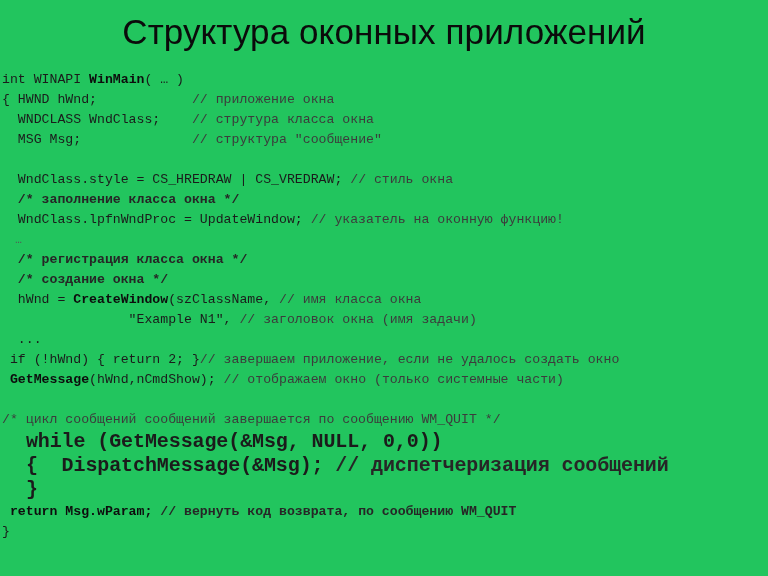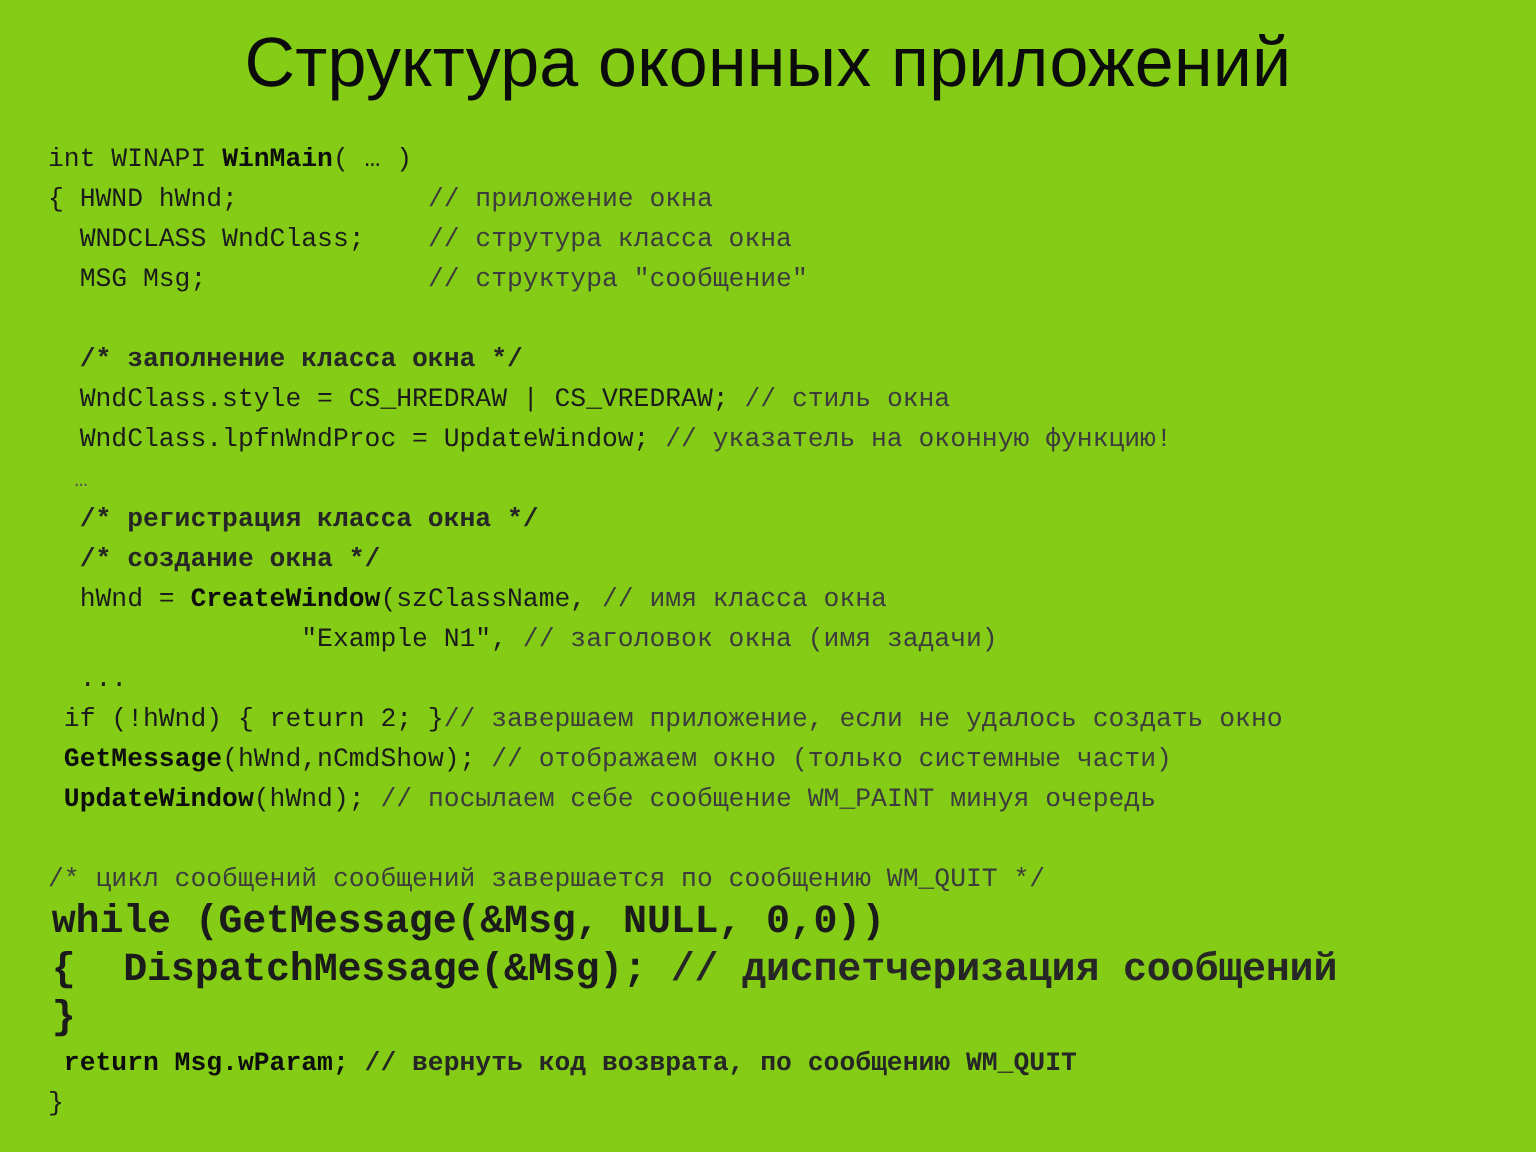--- a/index.html
+++ b/index.html
@@ -38,21 +38,21 @@
     top: 70px;
     width: 768px;
   }
   .code-line {
     font-family: "Liberation Mono", "DejaVu Sans Mono", monospace;
     font-size: 13.2px;
     line-height: 20px;
     height: 20px;
     color: #1b1b1b;
     white-space: pre;
-    padding-left: 24px;
+    padding-left: 2px;
     letter-spacing: 0px;
   }
   .code-line.big {
     font-size: 20px;
     line-height: 24px;
     height: 24px;
     font-weight: 700;
     padding-left: 14px;
     letter-spacing: -0.1px;
   }
@@ -71,42 +71,41 @@
     color: #555;
     font-size: 11px;
   }
   .plain {
     color: #1b1b1b;
   }
 </style>
 </head>
 <body>
 
-<div id="slide" style="background: #84cc16;">
+<div id="slide" style="background: #22c55e;">
 
   <div id="slide-title">Структура оконных приложений</div>
 
   <div id="code-block">
       <div class="code-line"><span class="plain">int WINAPI </span><span class="kw">WinMain</span><span class="plain">( … )</span></div>
       <div class="code-line"><span class="plain">{ HWND hWnd;            </span><span class="cmt">// приложение окна</span></div>
       <div class="code-line"><span class="plain">  WNDCLASS WndClass;    </span><span class="cmt">// струтура класса окна</span></div>
       <div class="code-line"><span class="plain">  MSG Msg;              </span><span class="cmt">// структура "сообщение"</span></div>
       <div class="code-line"><span class="plain"> </span></div>
+      <div class="code-line"><span class="plain">  WndClass.style = CS_HREDRAW | CS_VREDRAW; </span><span class="cmt">// стиль окна</span></div>
       <div class="code-line"><span class="plain">  </span><span class="cmt-b">/* заполнение класса окна */</span></div>
-      <div class="code-line"><span class="plain">  WndClass.style = CS_HREDRAW | CS_VREDRAW; </span><span class="cmt">// стиль окна</span></div>
       <div class="code-line"><span class="plain">  WndClass.lpfnWndProc = UpdateWindow; </span><span class="cmt">// указатель на оконную функцию!</span></div>
       <div class="code-line"><span class="dots">  …</span></div>
       <div class="code-line"><span class="plain">  </span><span class="cmt-b">/* регистрация класса окна */</span></div>
       <div class="code-line"><span class="plain">  </span><span class="cmt-b">/* создание окна */</span></div>
       <div class="code-line"><span class="plain">  hWnd = </span><span class="kw">CreateWindow</span><span class="plain">(szClassName, </span><span class="cmt">// имя класса окна</span></div>
       <div class="code-line"><span class="plain">                "Example N1", </span><span class="cmt">// заголовок окна (имя задачи)</span></div>
       <div class="code-line"><span class="plain">  ...</span></div>
       <div class="code-line"><span class="plain"> if (!hWnd) { return 2; }</span><span class="cmt">// завершаем приложение, если не удалось создать окно</span></div>
       <div class="code-line"><span class="plain"> </span><span class="kw">GetMessage</span><span class="plain">(hWnd,nCmdShow); </span><span class="cmt">// отображаем окно (только системные части)</span></div>
-      <div class="code-line"><span class="plain"> </span><span class="kw">UpdateWindow</span><span class="plain">(hWnd); </span><span class="cmt">// посылаем себе сообщение WM_PAINT минуя очередь</span></div>
       <div class="code-line"><span class="plain"> </span></div>
       <div class="code-line"><span class="cmt">/* цикл сообщений сообщений завершается по сообщению WM_QUIT */</span></div>
       <div class="code-line big"><span class="plain"> while (GetMessage(&amp;Msg, NULL, 0,0))</span></div>
       <div class="code-line big"><span class="plain"> {  DispatchMessage(&amp;Msg); </span><span class="cmt-b">// диспетчеризация сообщений</span></div>
       <div class="code-line big"><span class="plain"> }</span></div>
       <div class="code-line"><span class="kw"> return Msg.wParam; </span><span class="cmt-b">// вернуть код возврата, по сообщению WM_QUIT</span></div>
       <div class="code-line"><span class="plain">}</span></div>
     </div>
 
 </div>

